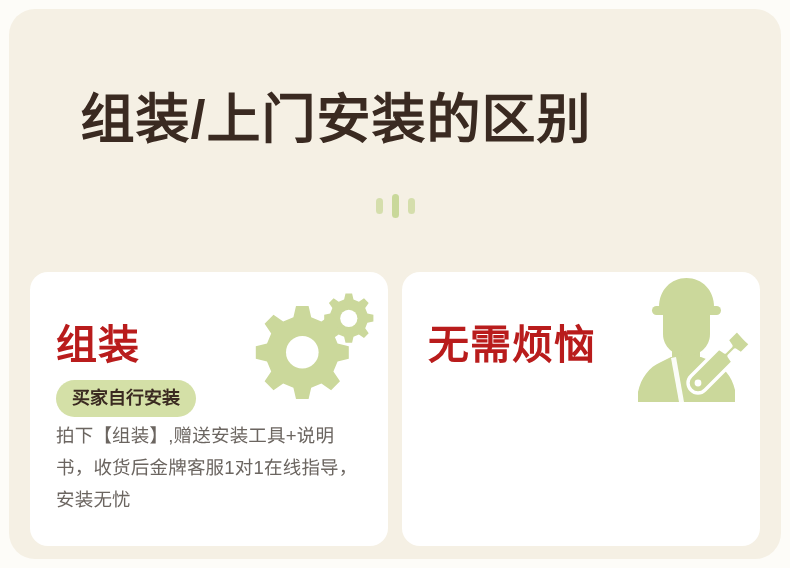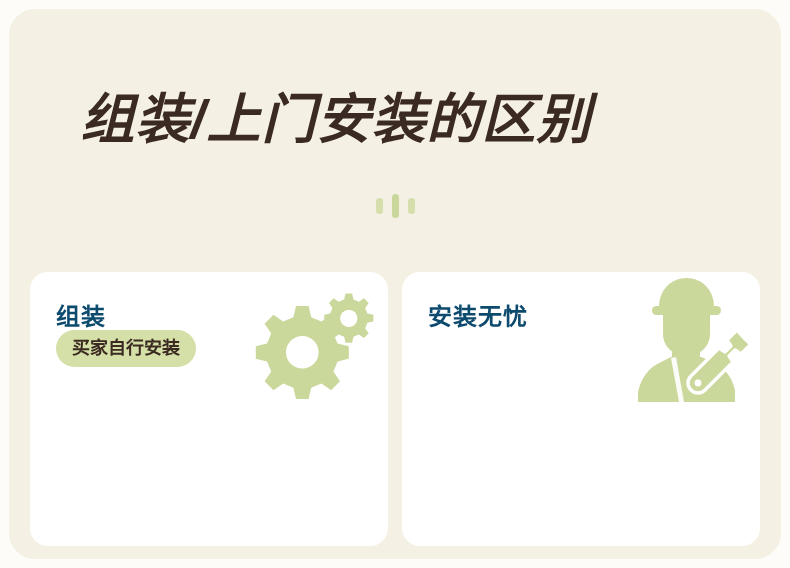--- a/index.html
+++ b/index.html
@@ -35,21 +35,20 @@
     border-radius:26px;
   }
 
   
   .title-wrap {
     position:absolute;
     left:0;
     top:88px;
     width:672px;
     text-align:center;
-    font-style:italic;
   }
   .title {
     display:inline-block;
     font-size:54px;
     line-height:1.15;
     font-weight:bold;
     color:#3a2a21;
     letter-spacing:1px;
     white-space:nowrap;
   }
@@ -95,30 +94,31 @@
     overflow:hidden;
   }
 
   .card-head {
     position:absolute;
     left:26px;
     top:32px;
     z-index:2;
   }
   .card-title {
-    font-size:24px;
+    font-size:41px;
     font-weight:bold;
-    color:#0c4a6e;
+    color:#b91c1c;
     line-height:1.1;
     letter-spacing:1px;
     white-space:nowrap;
+    margin-top:19px;
   }
   .badge {
     display:inline-block;
-    margin-top:0;
+    margin-top:12px;
     background:#d4e0a7;
     color:#3a2a21;
     font-size:18px;
     font-weight:bold;
     line-height:1;
     padding:9px 16px 10px;
     border-radius:999px;
     white-space:nowrap;
   }
 
@@ -184,20 +184,21 @@
             <circle cx="54.3" cy="72.3" r="16.3" fill="#ffffff"></circle>
           </g>
         </svg>
       </div>
 
       <div class="card-head">
         <div class="card-title">组装</div>
         <div class="badge">买家自行安装</div>
       </div>
 
+      <p class="card-body">拍下【组装】,赠送安装工具+说明书，收货后金牌客服1对1在线指导，安装无忧</p>
     </div>
 
     <div class="card">
 
       <div class="card-icon icon-worker">
         <svg viewBox="0 0 135 128" xmlns="http://www.w3.org/2000/svg">
           <g fill="#cbd89b">
 
             <path d="M42 88 C30 93 22 104 19 118 L19 128 L116 128 L116 116 C113 102 104 92 92 87 L82 83 L52 83 Z"></path>
 
@@ -213,19 +214,19 @@
           </g>
 
           <g fill="#cbd89b" stroke="#ffffff" stroke-width="3.4" stroke-linejoin="round">
             <path d="M118 56 L108 66 L112 72 L106 78 L100 74 L72 102 C68 106 68 112 72 116 C76 120 82 120 86 116 L114 88 L110 82 L116 76 L122 80 L132 70 C126 66 122 60 118 56 Z"></path>
           </g>
           <circle cx="79" cy="109" r="3.4" fill="#ffffff"></circle>
         </svg>
       </div>
 
       <div class="card-head">
-        <div class="card-title">安装无忧</div>
+        <div class="card-title">无需烦恼</div>
       </div>
 
     </div>
 
   </div>
 </div>
 
 </body></html>

